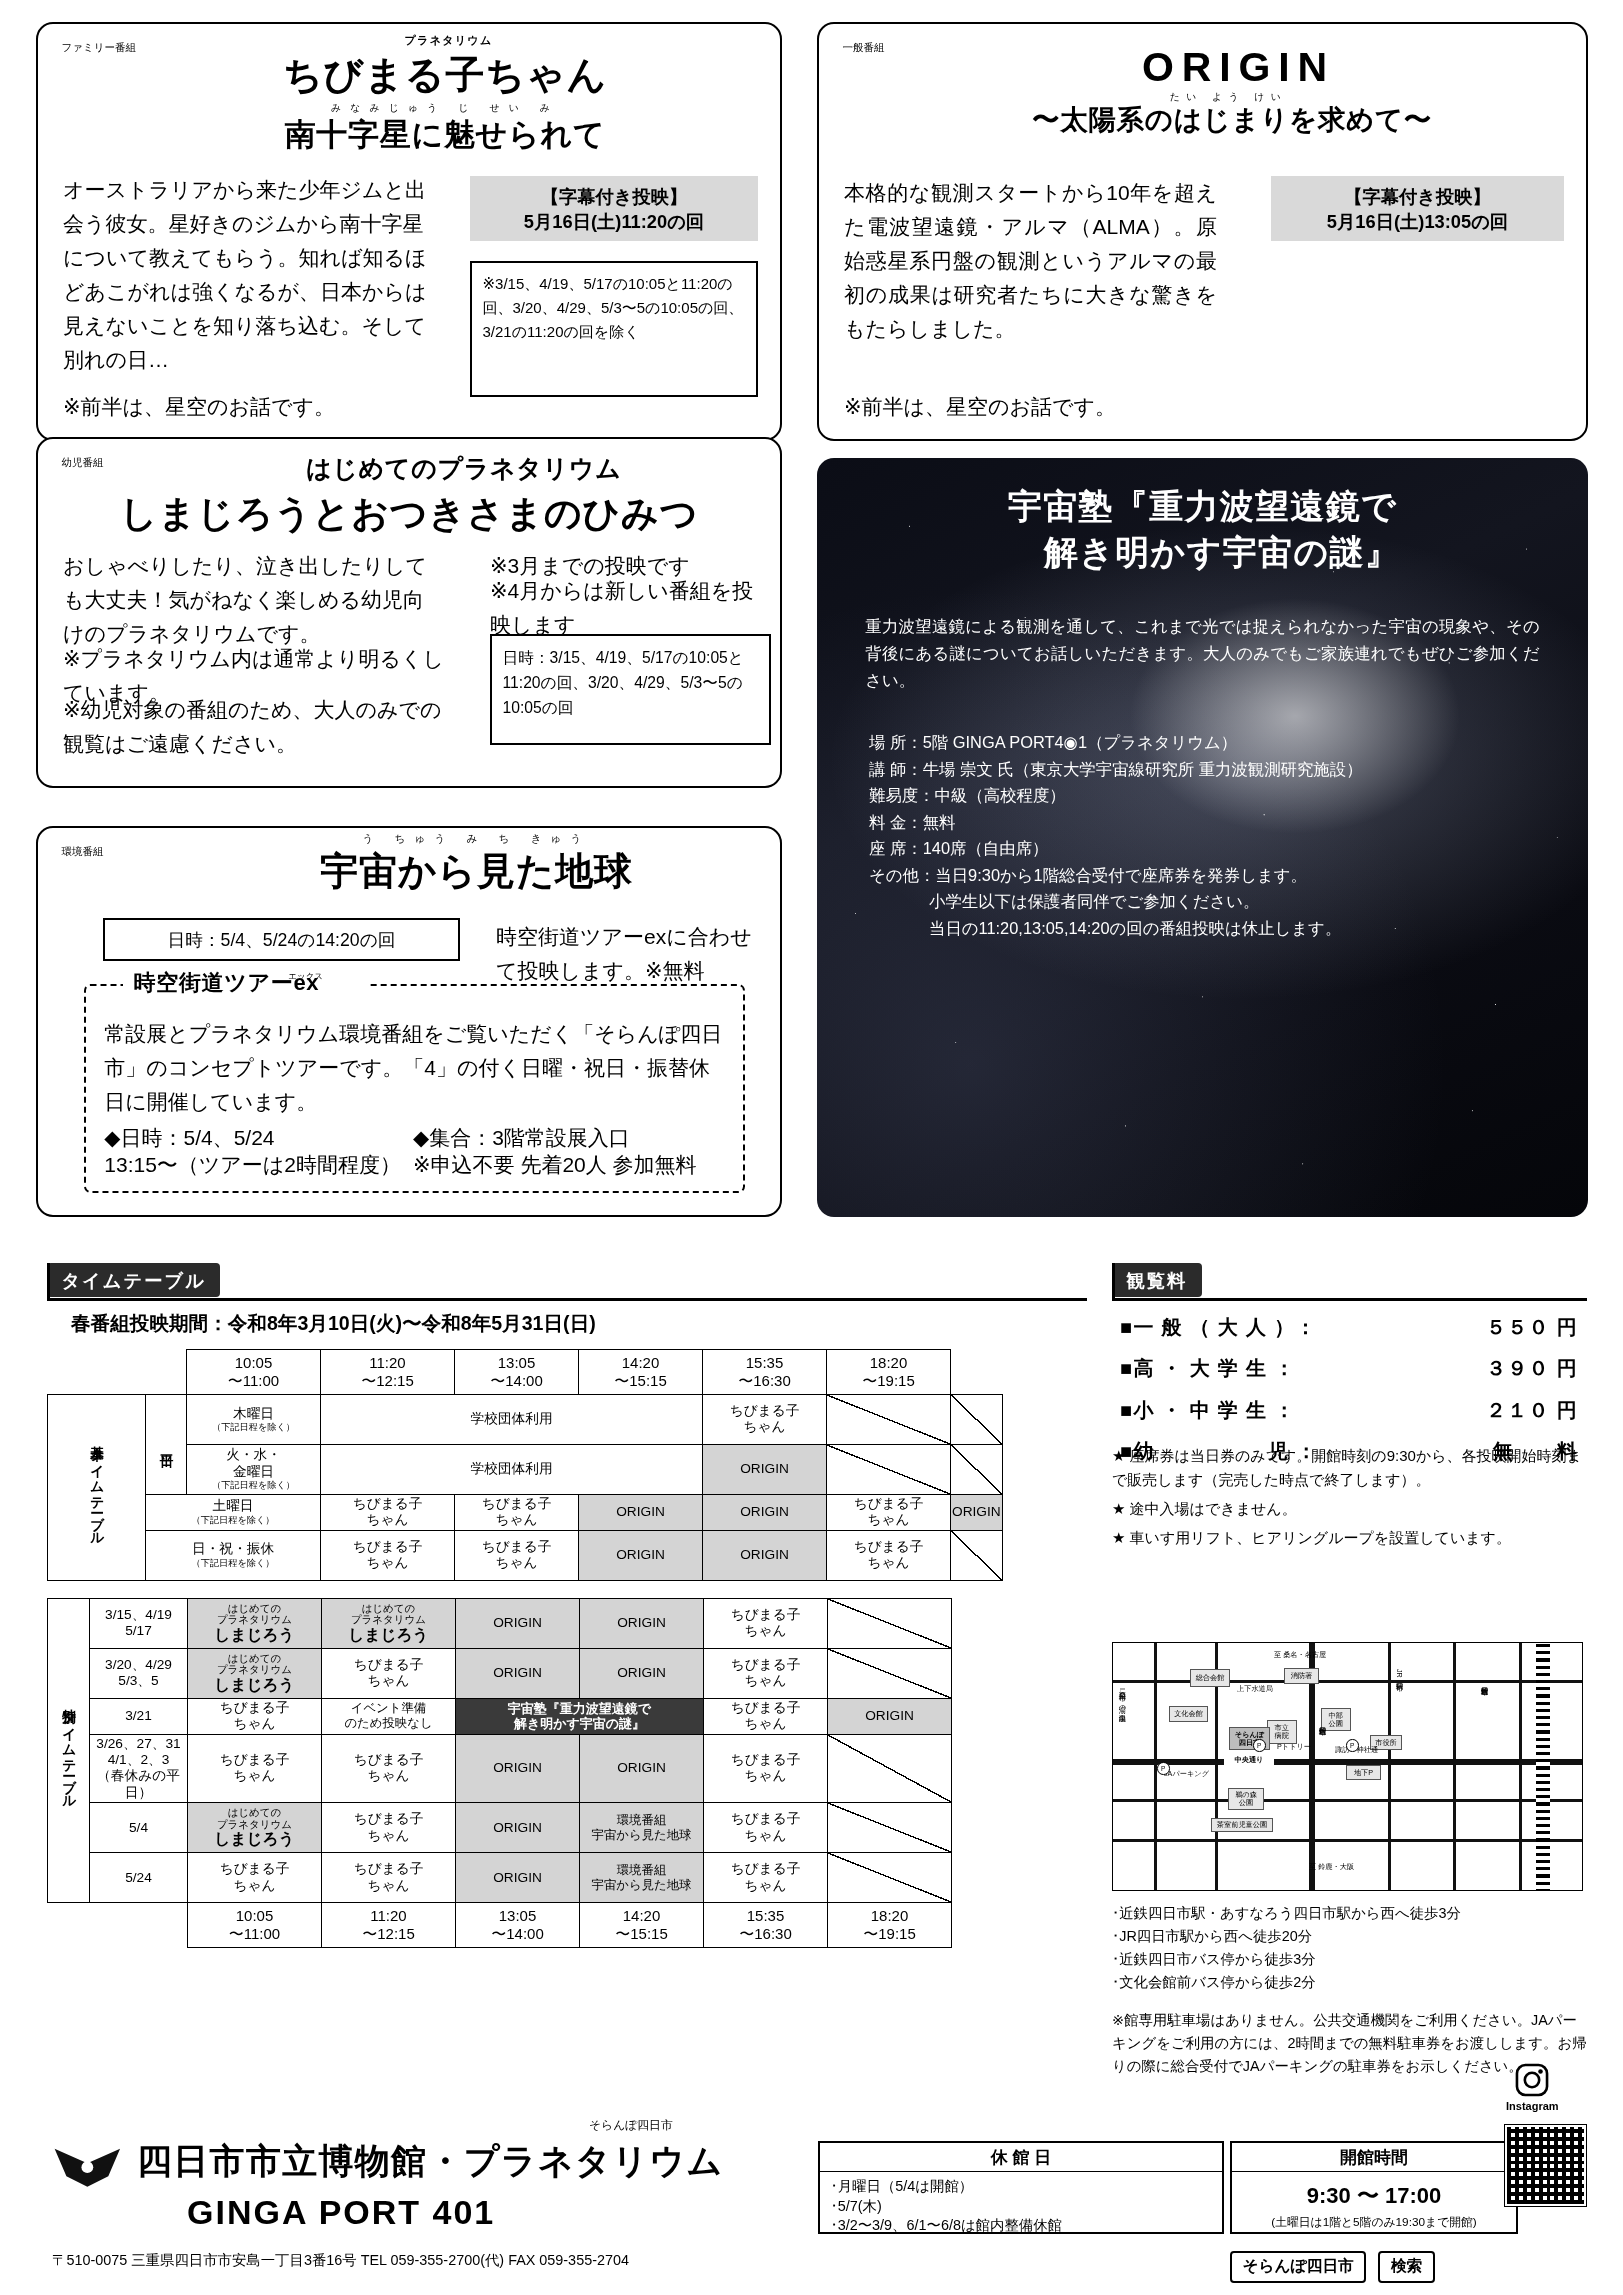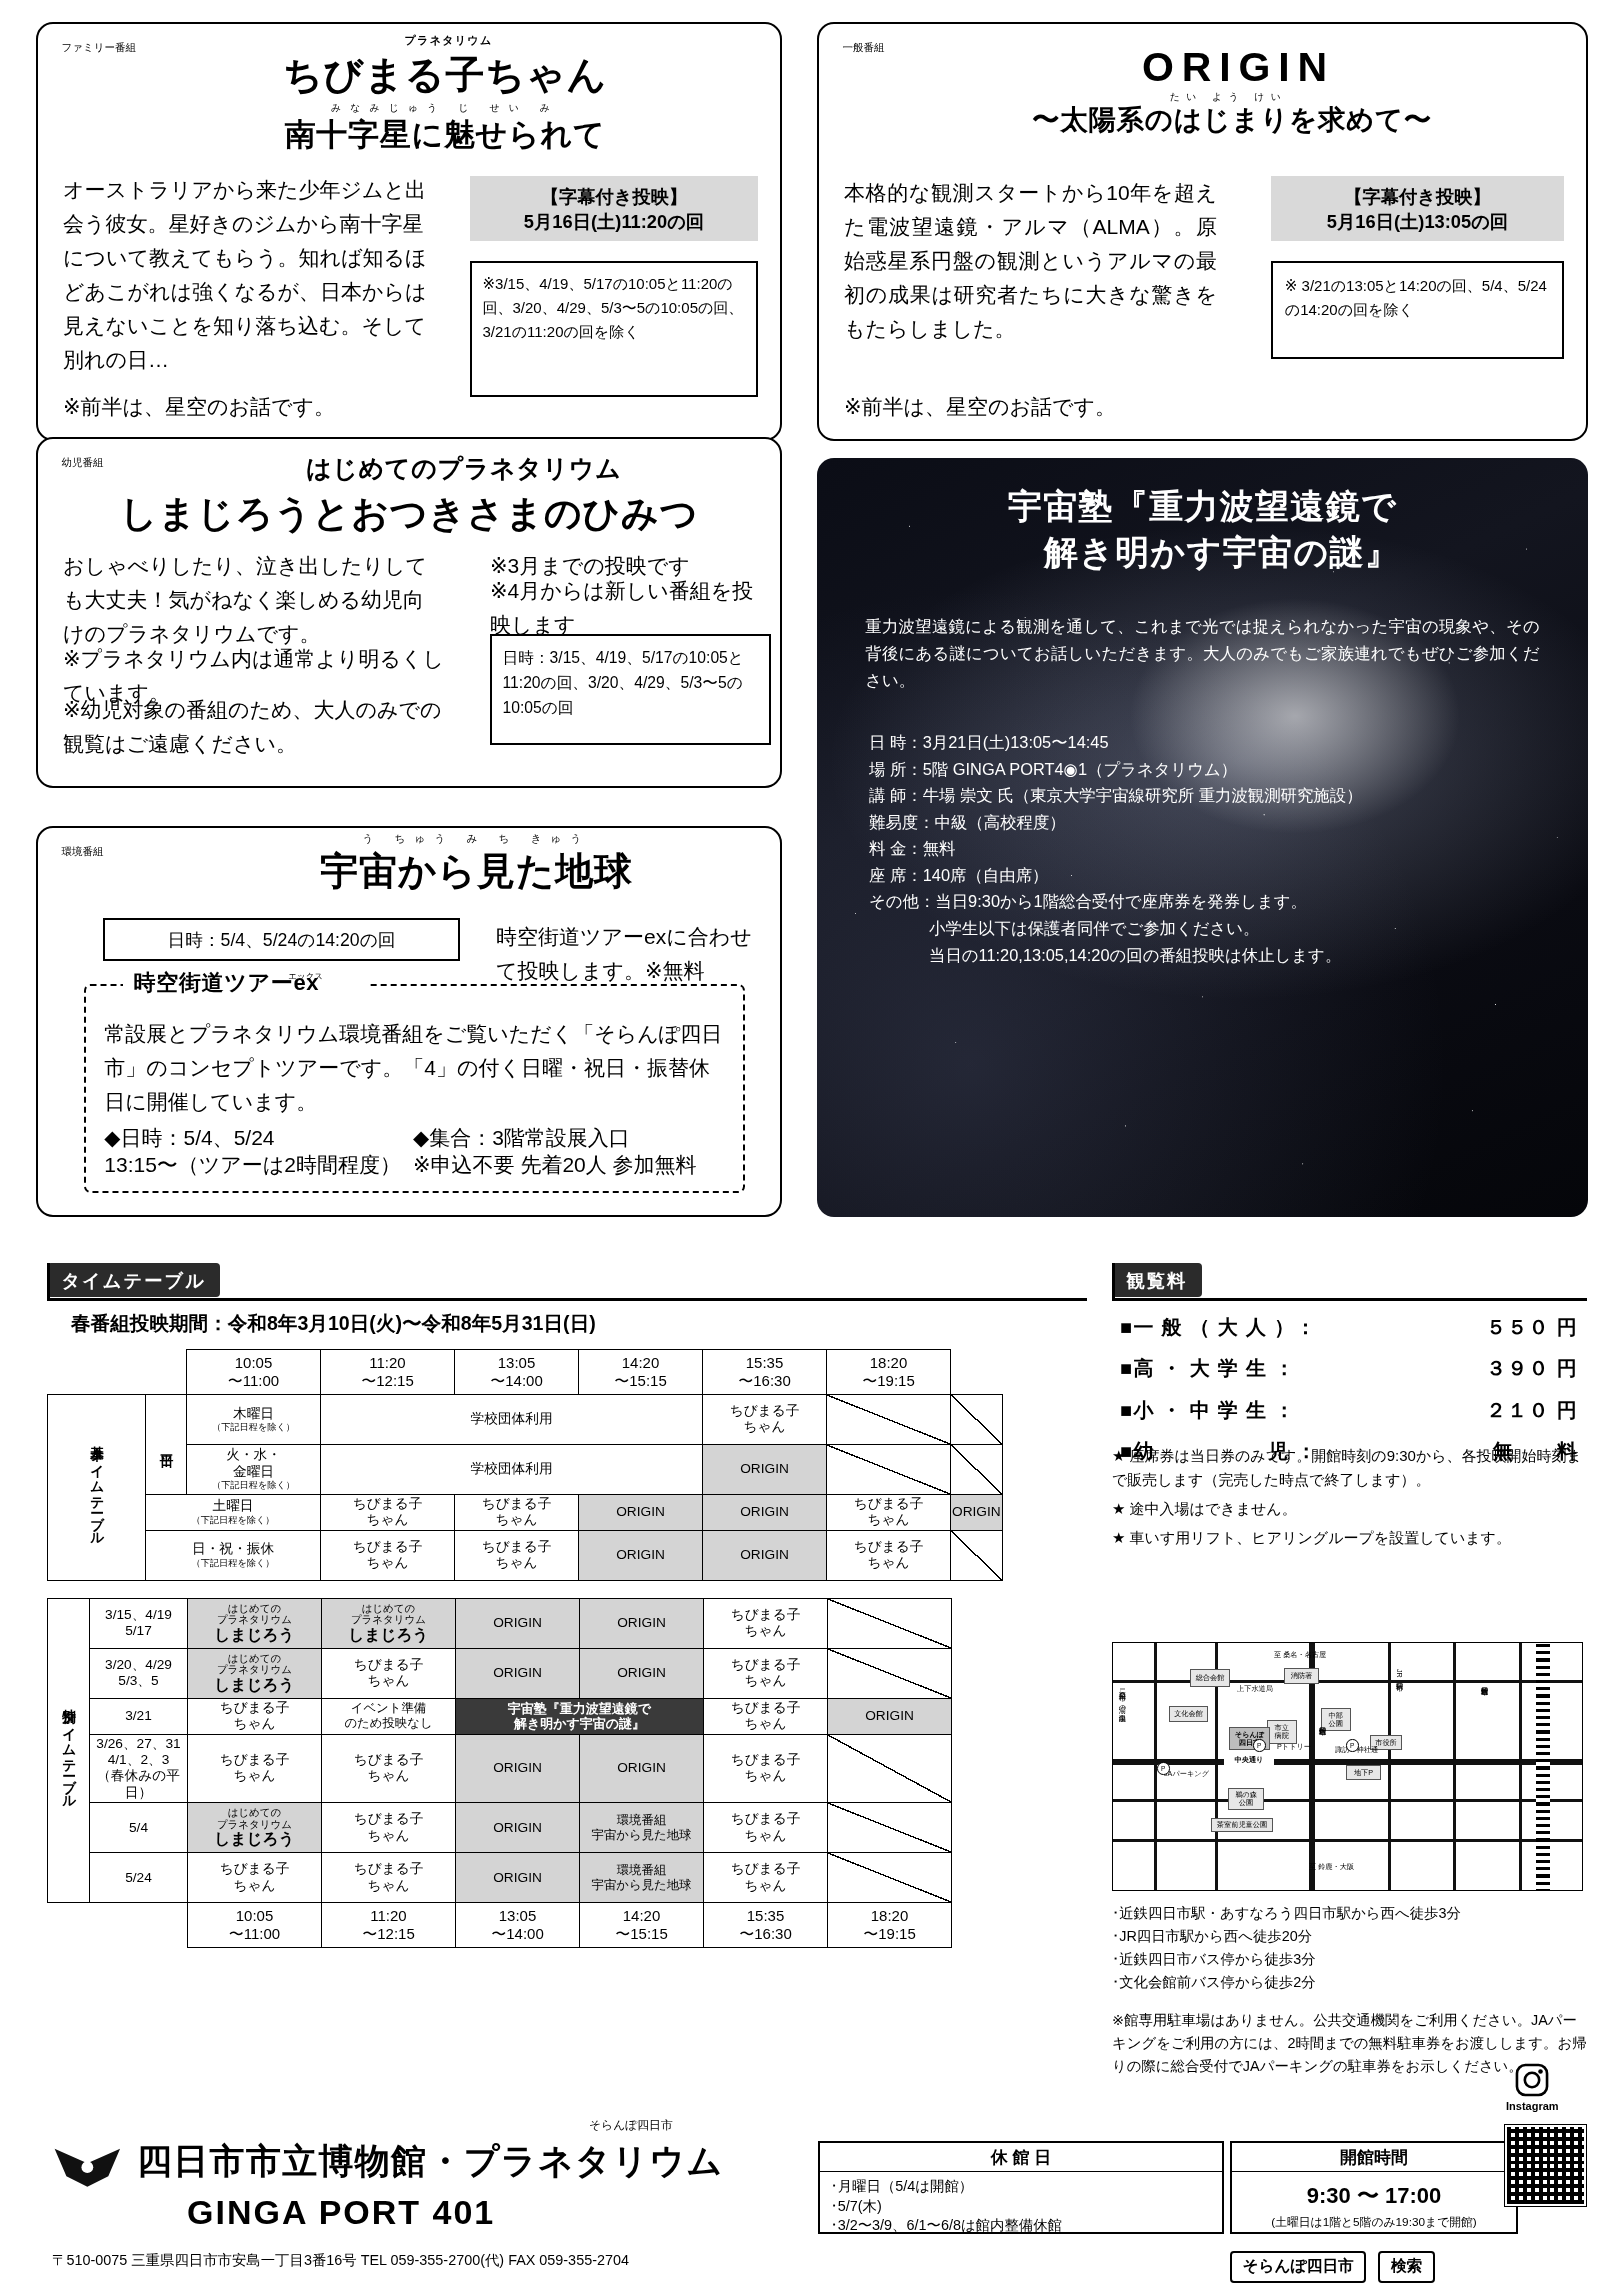--- a/index.html
+++ b/index.html
@@ -111,23 +111,20 @@
       <div style="font-size:9.8px;letter-spacing:6.5px;padding-left:52px;">たい  よう けい</div>
       <div class="ttl" style="font-size:27.5px;padding-left:59px;margin-top:-1.3px;">〜太陽系のはじまりを求めて〜</div>
     </div>
     <div class="body-t" style="position:absolute;left:25px;top:152px;width:373px;text-align:justify;">本格的な観測スタートから10年を超えた電波望遠鏡・アルマ（ALMA）。原始惑星系円盤の観測というアルマの最初の成果は研究者たちに大きな驚きをもたらしました。</div>
     <div class="body-t" style="position:absolute;left:25px;top:366px;width:373px;">※前半は、星空のお話です。</div>
 
     <div class="grey" style="position:absolute;left:452px;top:152px;width:293px;height:65px;display:flex;flex-direction:column;align-items:center;justify-content:center;">
       <div style="font-size:18.3px;font-weight:bold;">【字幕付き投映】</div>
       <div style="font-size:18.3px;font-weight:bold;">5月16日(土)13:05の回</div>
     </div>
-    <div class="solidbox" style="position:absolute;left:452px;top:237px;width:293px;height:98px;padding:10.5px 11.8px;">
-      <div class="small-t" style="font-size:15px;">※ 3/21の13:05と14:20の回、5/4、5/24の14:20の回を除く</div>
-    </div>
   </div>
 
   <div class="rbox" style="left:36px;top:437px;width:746px;height:351px;">
     <div style="position:absolute;left:23.6px;top:17px;">幼児番組</div>
     <div class="ttl" style="position:absolute;left:268px;top:13px;font-size:25px;">はじめてのプラネタリウム</div>
     <div class="ttl" style="position:absolute;left:0;top:50px;width:100%;text-align:center;font-size:37px;">しまじろうとおつきさまのひみつ</div>
 
     <div class="body-t" style="position:absolute;left:25px;top:110px;width:380px;">おしゃべりしたり、泣き出したりしても大丈夫！気がねなく楽しめる幼児向けのプラネタリウムです。</div>
     <div class="body-t" style="position:absolute;left:25px;top:203px;width:386px;">※プラネタリウム内は通常より明るくしています。</div>
     <div class="body-t" style="position:absolute;left:25px;top:254px;width:386px;">※幼児対象の番組のため、大人のみでの観覧はご遠慮ください。</div>
@@ -163,21 +160,20 @@
     </div>
   </div>
 
   <div class="photo" style="left:817px;top:458px;width:771px;height:759px;">
     <div class="stars"></div>
     <div class="inner" style="padding:26px 30px;">
       <div class="ptitle">宇宙塾『重力波望遠鏡で</div>
       <div class="ptitle" style="text-align:center;padding-left:39px;">解き明かす宇宙の謎』</div>
       <div class="ptxt" style="margin-top:37px;padding:0 18.3px;text-align:justify;">重力波望遠鏡による観測を通して、これまで光では捉えられなかった宇宙の現象や、その背後にある謎についてお話しいただきます。大人のみでもご家族連れでもぜひご参加ください。</div>
       <div style="margin-top:35px;padding-left:22px;">
-        <div class="plist">日 時：3月21日(土)13:05〜14:45</div>
         <div class="plist">場 所：5階 GINGA PORT4◉1（プラネタリウム）</div>
         <div class="plist">講 師：牛場 崇文 氏（東京大学宇宙線研究所 重力波観測研究施設）</div>
         <div class="plist">難易度：中級（高校程度）</div>
         <div class="plist">料 金：無料</div>
         <div class="plist">座 席：140席（自由席）</div>
         <div class="plist">その他：当日9:30から1階総合受付で座席券を発券します。</div>
         <div class="plist" style="padding-left:60px;">小学生以下は保護者同伴でご参加ください。</div>
         <div class="plist" style="padding-left:60px;">当日の11:20,13:05,14:20の回の番組投映は休止します。</div>
       </div>
     </div>

